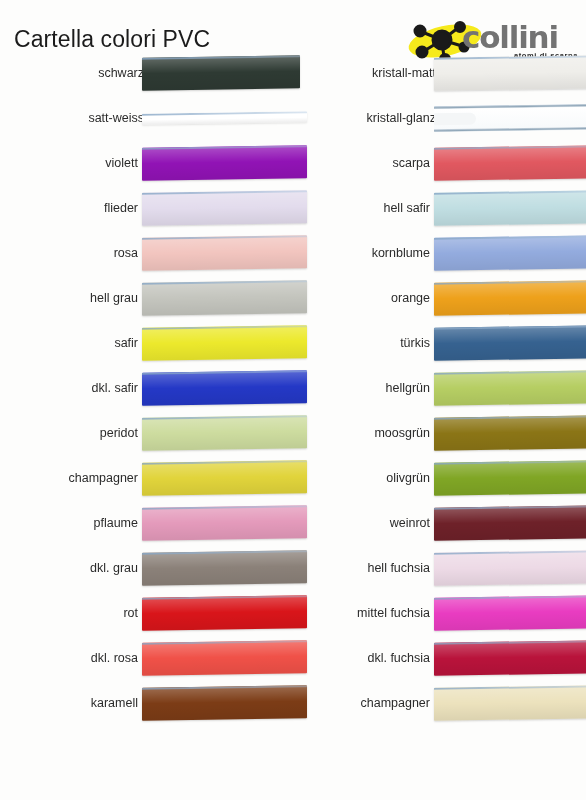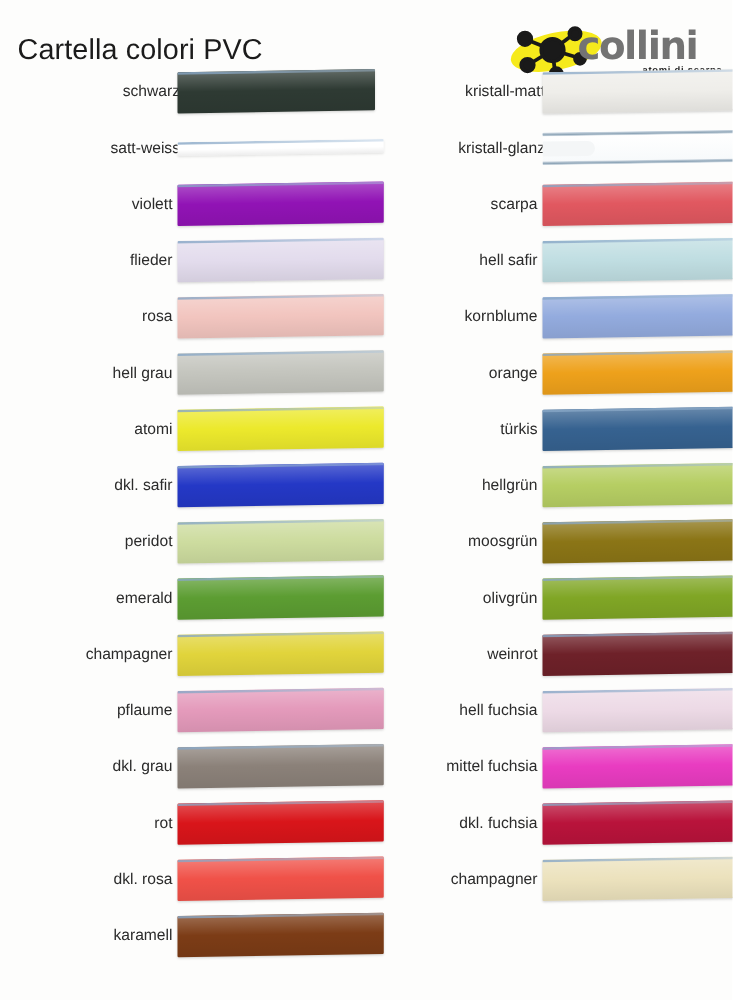--- a/index.html
+++ b/index.html
@@ -235,38 +235,33 @@
         <div class="row-label">rosa</div>
         <div class="row-code">004</div>
         <div class="swatch" style="background: rgb(242, 197, 191);"></div>
       </div>
       <div class="row">
         <div class="row-label">hell grau</div>
         <div class="row-code">005</div>
         <div class="swatch" style="background: rgb(196, 197, 190);"></div>
       </div>
       <div class="row">
-        <div class="row-label">atomi</div>
+        <div class="row-label">safir</div>
         <div class="row-code">006</div>
         <div class="swatch" style="background: rgb(236, 233, 44);"></div>
       </div>
       <div class="row">
         <div class="row-label">dkl. safir</div>
         <div class="row-code">008</div>
         <div class="swatch" style="background: rgb(36, 56, 198);"></div>
       </div>
       <div class="row">
         <div class="row-label">peridot</div>
         <div class="row-code">009</div>
         <div class="swatch" style="background: rgb(205, 220, 159);"></div>
-      </div>
-      <div class="row">
-        <div class="row-label">emerald</div>
-        <div class="row-code">010</div>
-        <div class="swatch" style="background: rgb(92, 157, 50);"></div>
       </div>
       <div class="row">
         <div class="row-label">champagner</div>
         <div class="row-code">011</div>
         <div class="swatch" style="background: rgb(225, 212, 59);"></div>
       </div>
       <div class="row">
         <div class="row-label">pflaume</div>
         <div class="row-code">012</div>
         <div class="swatch" style="background: rgb(228, 154, 187);"></div>

